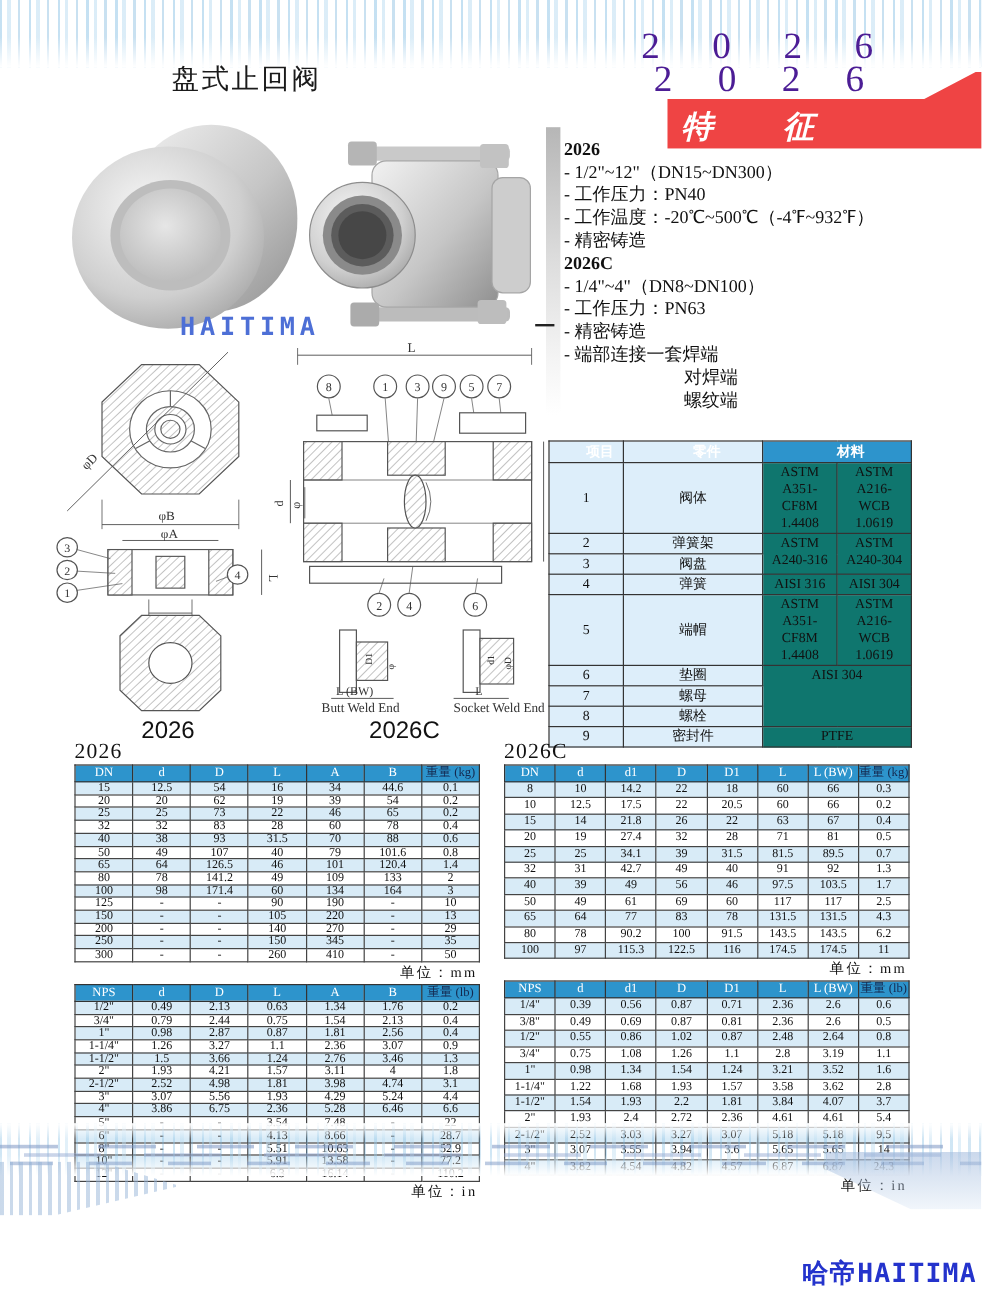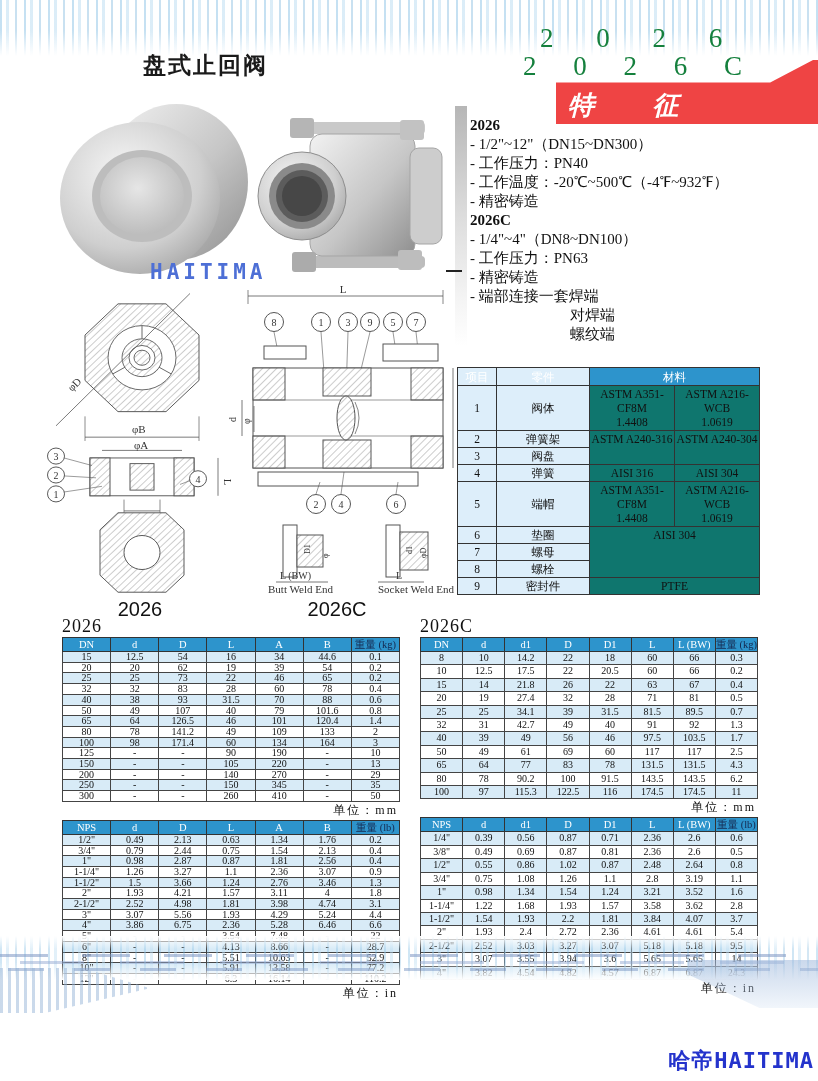--- a/index.html
+++ b/index.html
@@ -30,24 +30,24 @@
       repeating-linear-gradient(90deg, rgba(150,170,210,.50) 0 64px, rgba(150,170,210,0) 64px 100px) 20px 9px/100% 3px no-repeat,
       repeating-linear-gradient(90deg, rgba(110,140,190,.45) 0 36px, rgba(110,140,190,0) 36px 66px) 8px 16px/100% 3px no-repeat;}
   .footer-step-left{position:absolute;left:0;top:968px;width:150px;height:45px;
     background:repeating-linear-gradient(90deg, rgba(150,180,215,.5) 0 3px, rgba(255,255,255,0) 3px 8px);
     clip-path:polygon(0 0,55% 0,100% 45%,30% 100%,0 100%);}
   .footer-step-right{position:absolute;left:688px;top:960px;width:130px;height:48px;
     background:linear-gradient(180deg, rgba(160,185,220,.55), rgba(210,225,243,.3));
     clip-path:polygon(0 0,100% 0,100% 100%,55% 100%,20% 55%,0 30%);}
 
   
-  .page-title{position:absolute;left:143px;top:50px;font-size:23px;font-weight:bold;
+  .page-title{position:absolute;left:143px;top:50px;font-size:23px;font-weight:normal;
     letter-spacing:2px;color:#1a1a1a;}
   .models{position:absolute;left:520px;top:24px;width:240px;text-align:center;
-    color:#15803d;font-size:27px;line-height:28px;}
+    color:#4c1d95;font-size:31px;line-height:28px;}
   .models .m1{letter-spacing:18px;}
   .models .m2{letter-spacing:15px;}
   .feature-banner{position:absolute;left:556px;top:60px;width:306px;height:64px;background:#ef4444;
     clip-path:polygon(0% 35%,70% 35%,84% 0%,100% 0%,100% 100%,0% 100%);font-style:italic;}
   .feature-banner .txt{position:absolute;left:12px;top:28px;color:#fff;font-size:26px;
     font-weight:bold;letter-spacing:26px;white-space:nowrap;}
 
   
   .fold-strip{position:absolute;left:455px;top:106px;width:12px;height:240px;opacity:.65;
     background:linear-gradient(180deg,#8f8f8f,#c9c9c9 45%,#eeeeee 80%,rgba(255,255,255,0));}
@@ -65,21 +65,21 @@
   
   .drawing{position:absolute;}
   .draw-caption{position:absolute;font-family:"Liberation Sans",sans-serif;font-size:20px;
     color:#111;text-align:center;width:130px;}
   svg text{font-family:"Liberation Serif",serif;fill:#333;}
 
   
   .mat-table{position:absolute;left:457px;top:367px;width:303px;border-collapse:collapse;
     font-size:11.5px;table-layout:fixed;}
   .mat-table th,.mat-table td{border:1px solid #333;text-align:center;padding:1px 0;line-height:14px;}
-  .mat-table th{background:#2d94cc;color:#fff;font-weight:normal;height:15px;}
+  .mat-table th{background:#2d94cc;color:#fff;font-weight:bold;height:15px;padding-left:23px;}
   .mat-table .c-no{width:38px;background:#ddeefa;}
   .mat-table .c-part{width:92px;background:#ddeefa;}
   .mat-table .c-mat{width:86px;background:#0f766e;}
   .mat-table .pre{white-space:pre-line;}
 
   
   .dim-group{position:absolute;width:338px;}
   .dim-title{font-size:18px;line-height:20px;letter-spacing:1px;color:#111;margin-bottom:1px;}
   .dim-table{width:100%;border-collapse:collapse;table-layout:fixed;
     font-size:10px;text-align:center;}

